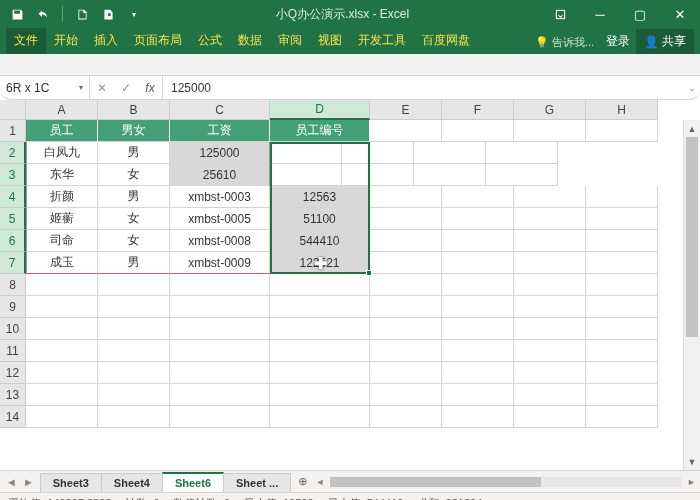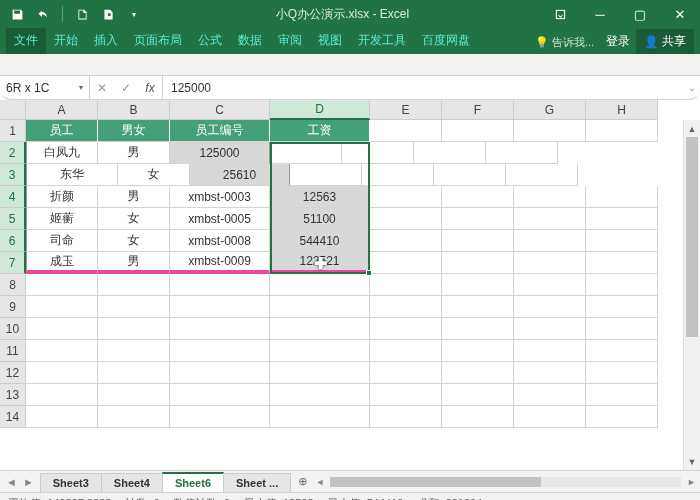--- a/index.html
+++ b/index.html
@@ -10,21 +10,21 @@
 .titlebar .qat { display: flex; align-items: center; gap: 4px; padding-left: 6px; }
 .titlebar .qat .ic { width: 22px; height: 22px; display: flex; align-items: center; justify-content: center; font-size: 13px; border-radius: 2px; }
 .titlebar .qat .ic svg { fill: #fff; }
 .titlebar .title { flex: 1; text-align: center; font-size: 12px; color: #d9ede1; }
 .titlebar .winctrl { display: flex; }
 .titlebar .winctrl .ic { width: 40px; height: 28px; display: flex; align-items: center; justify-content: center; color: #fff; font-size: 13px; }
 .titlebar .sep { width: 1px; height: 16px; background: rgba(255,255,255,0.3); margin: 0 4px; }
 
 
 .ribbon-tabs { height: 26px; background: #217346; display: flex; align-items: flex-end; padding: 0 6px; gap: 0; }
-.ribbon-tabs .tab { padding: 4px 8px 5px; color: #5eead4; font-size: 12px; cursor: pointer; }
+.ribbon-tabs .tab { padding: 4px 8px 5px; color: #fde047; font-size: 12px; cursor: pointer; }
 .ribbon-tabs .tab.file { background: #1a5c38; }
 .ribbon-tabs .spacer { flex: 1; }
 .ribbon-tabs .tell { color: #c5e0d3; font-size: 11px; display: flex; align-items: center; gap: 3px; padding: 4px 6px; }
 .ribbon-tabs .login { color: #fff; padding: 4px 6px; }
 .ribbon-tabs .share { background: #1a5c38; color: #fff; padding: 4px 8px; display: flex; align-items: center; gap: 3px; }
 
 
 .ribbon-body { height: 22px; background: #f3f2f1; border-bottom: 1px solid #d4d4d4; }
 
 
@@ -47,21 +47,21 @@
 .row-headers .rh { width: 26px; height: 22px; background: #e6e6e6; border-right: 1px solid #ccc; border-bottom: 1px solid #ccc; display: flex; align-items: center; justify-content: center; font-size: 12px; color: #444; }
 .row-headers .rh.sel { background: #cfe8d8; border-right: 2px solid #217346; color: #217346; }
 .cells { position: absolute; left: 26px; top: 20px; }
 .cells .row { display: flex; height: 22px; }
 .cells .cell { height: 22px; border-right: 1px solid #d4d4d4; border-bottom: 1px solid #d4d4d4; display: flex; align-items: center; padding: 0 4px; font-size: 12px; background: #fff; }
 .cells .cell.hdr { background: #44a079; color: #fff; font-weight: 500; justify-content: center; border-right: 1px solid #fff; }
 .cells .cell.c-a { justify-content: center; border-left: 1px solid #999; }
 .cells .cell.c-b { justify-content: center; }
 .cells .cell.c-c { justify-content: center; }
 .cells .cell.c-d { justify-content: center; }
-.cells .cell.bb { border-bottom: 4px solid #ec4899; }
+.cells .cell.bb { border-bottom: 1px solid #ec4899; }
 .cells .cell.br { border-right: 1px solid #999; }
 .cells .cell.datasel { background: #d8d8d8; }
 
 
 .selection { position: absolute; border: 2px solid #217346; pointer-events: none; box-sizing: border-box; }
 .selection .handle { position: absolute; right: -4px; bottom: -4px; width: 6px; height: 6px; background: #217346; border: 1px solid #fff; }
 .cursor-plus { position: absolute; font-size: 16px; color: #fff; font-weight: bold; text-shadow: 0 0 2px #000; pointer-events: none; }
 
 
 .vscroll { position: absolute; right: 0; top: 20px; bottom: 0; width: 17px; background: #f0f0f0; border-left: 1px solid #dcdcdc; }
@@ -190,38 +190,38 @@
       <div class="rh">10</div>
       <div class="rh">11</div>
       <div class="rh">12</div>
       <div class="rh">13</div>
       <div class="rh">14</div>
     </div>
   <div class="cells" id="cells">
       <div class="row">
         <div class="cell hdr" style="width: 72px;">员工</div>
         <div class="cell hdr" style="width: 72px;">男女</div>
+        <div class="cell hdr" style="width: 100px;">工资</div>
         <div class="cell hdr" style="width: 100px;">员工编号</div>
-        <div class="cell hdr" style="width: 100px;">工资</div>
         <div class="cell" style="width: 72px;"></div>
         <div class="cell" style="width: 72px;"></div>
         <div class="cell" style="width: 72px;"></div>
         <div class="cell" style="width: 72px;"></div>
       </div>
       <div class="row">
         <div class="cell c-a" style="width: 72px;">白凤九</div>
         <div class="cell c-b" style="width: 72px;">男</div>
         <div class="cell c-d datasel br" style="width: 100px;">125000</div>
         <div class="cell" style="width: 72px;"></div>
         <div class="cell" style="width: 72px;"></div>
         <div class="cell" style="width: 72px;"></div>
         <div class="cell" style="width: 72px;"></div>
       </div>
       <div class="row">
-        <div class="cell c-a" style="width: 92px;">东华</div>
+        <div class="cell c-a" style="width: 72px;">东华</div>
         <div class="cell c-b" style="width: 72px;">女</div>
         <div class="cell c-d datasel br" style="width: 100px;">25610</div>
         <div class="cell" style="width: 72px;"></div>
         <div class="cell" style="width: 72px;"></div>
         <div class="cell" style="width: 72px;"></div>
         <div class="cell" style="width: 72px;"></div>
       </div>
       <div class="row">
         <div class="cell c-a" style="width: 72px;">折颜</div>
         <div class="cell c-b" style="width: 72px;">男</div>

